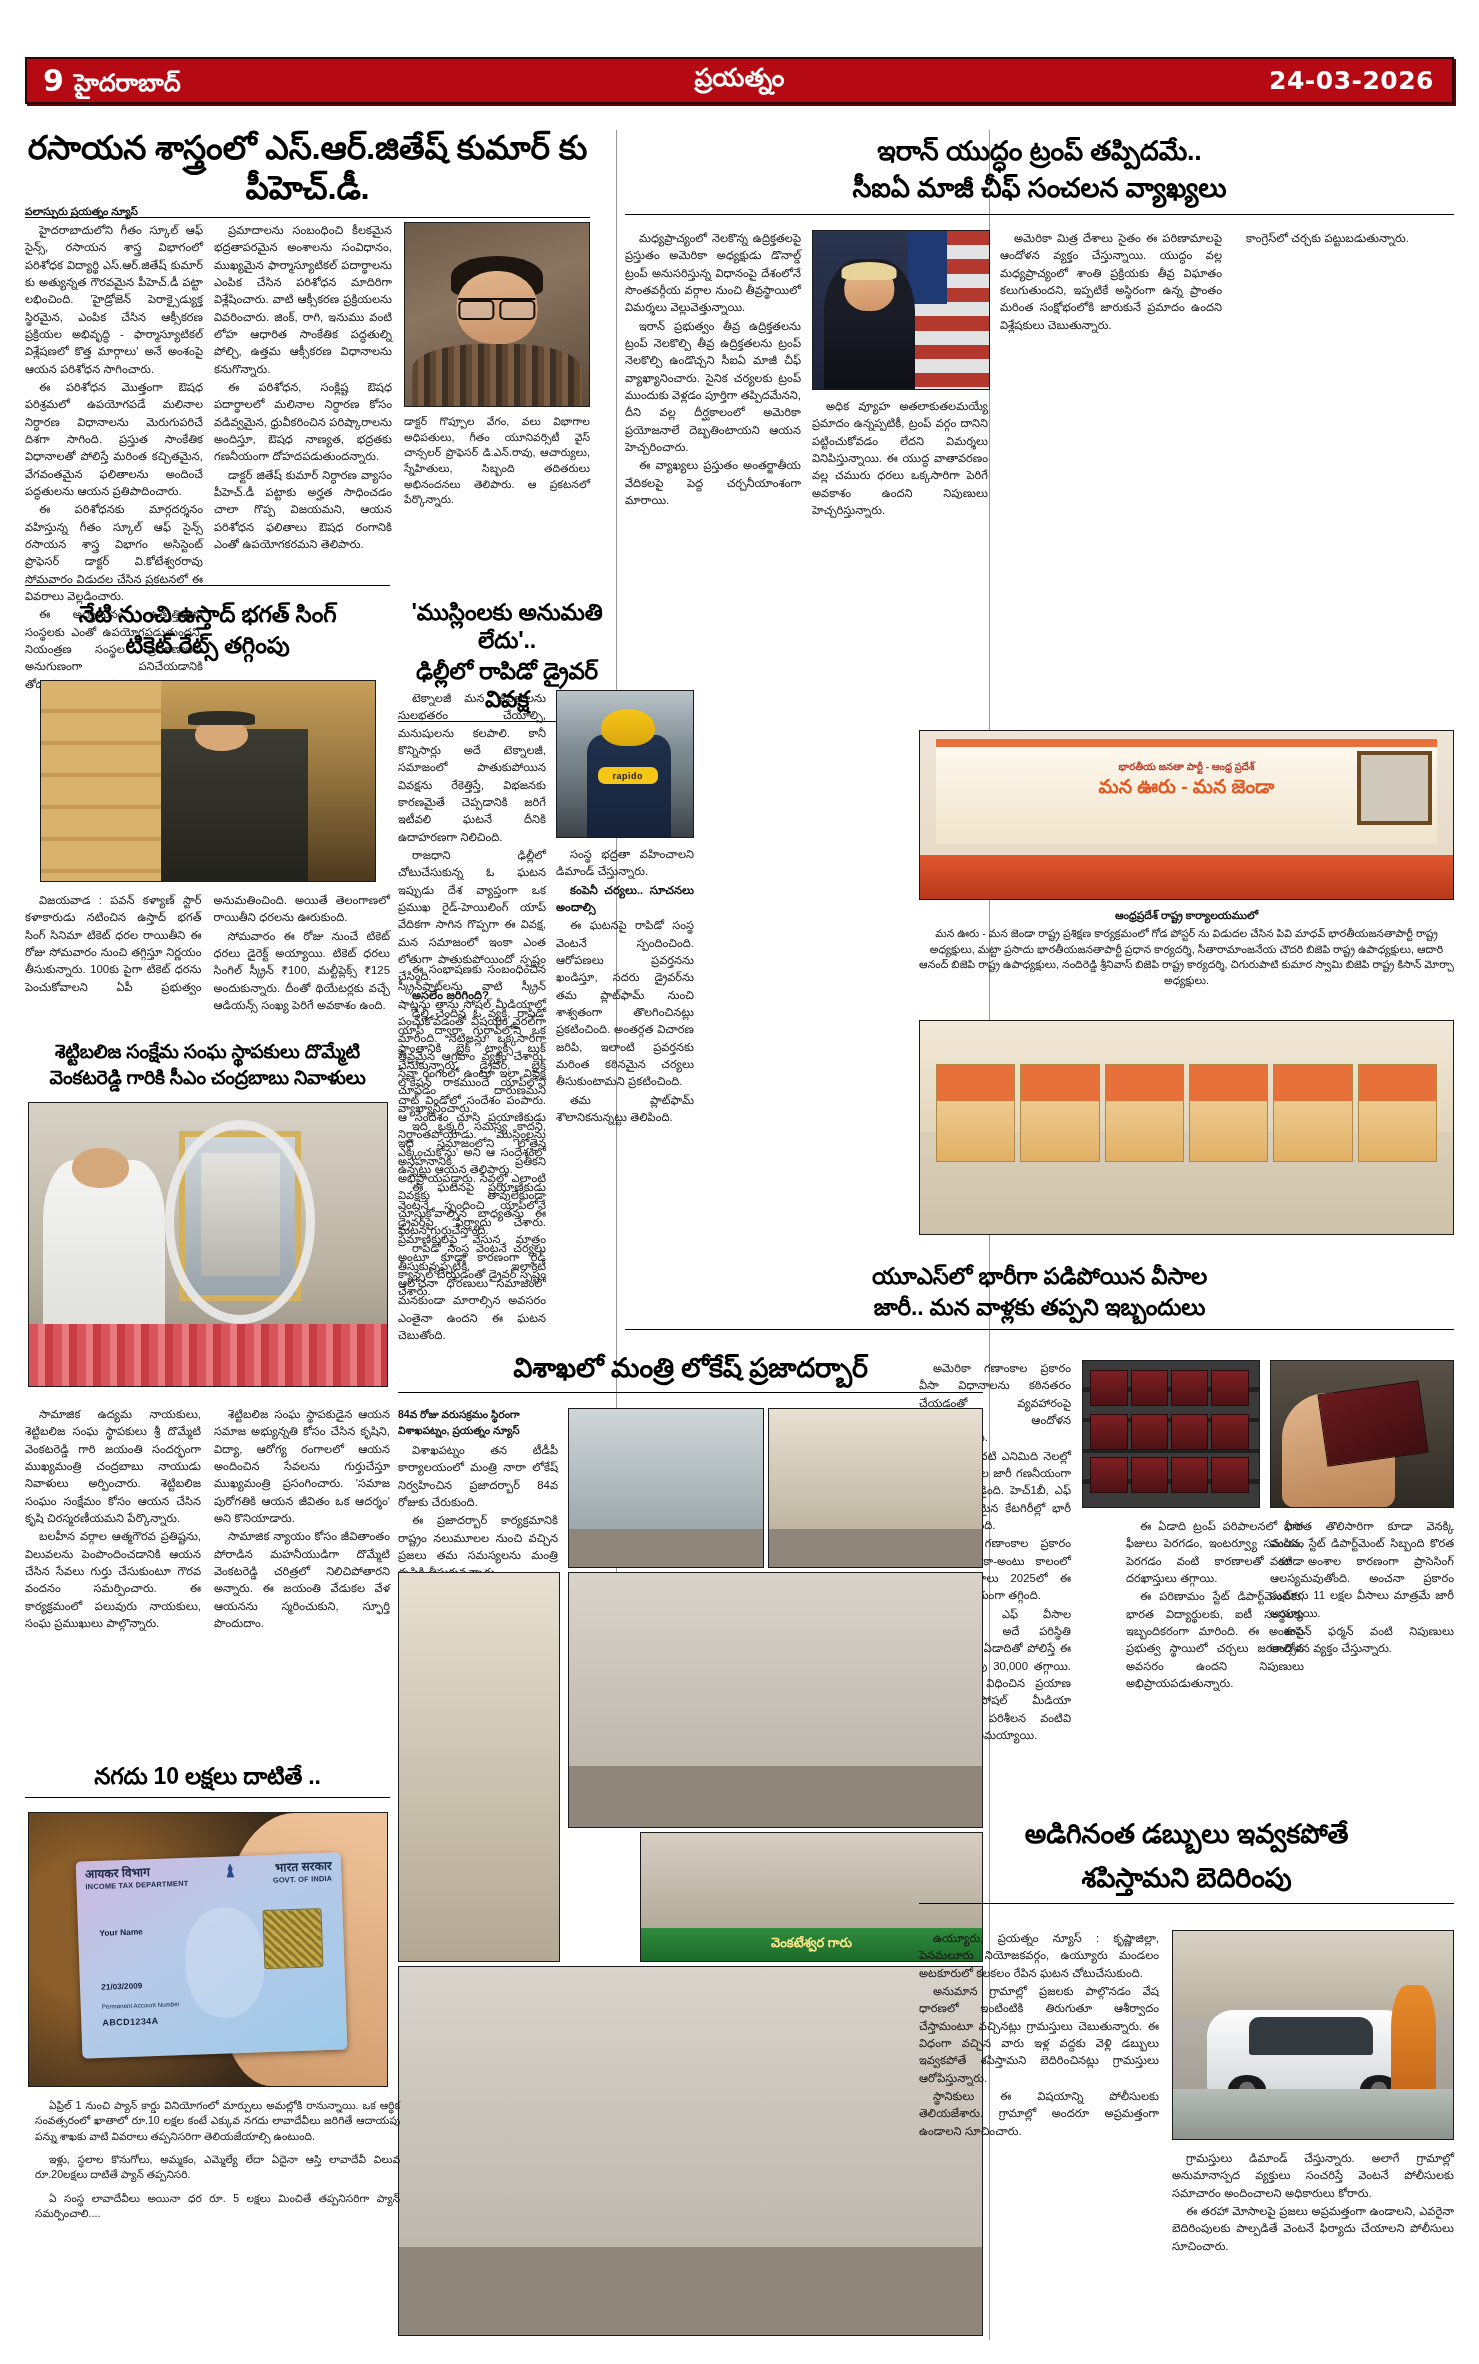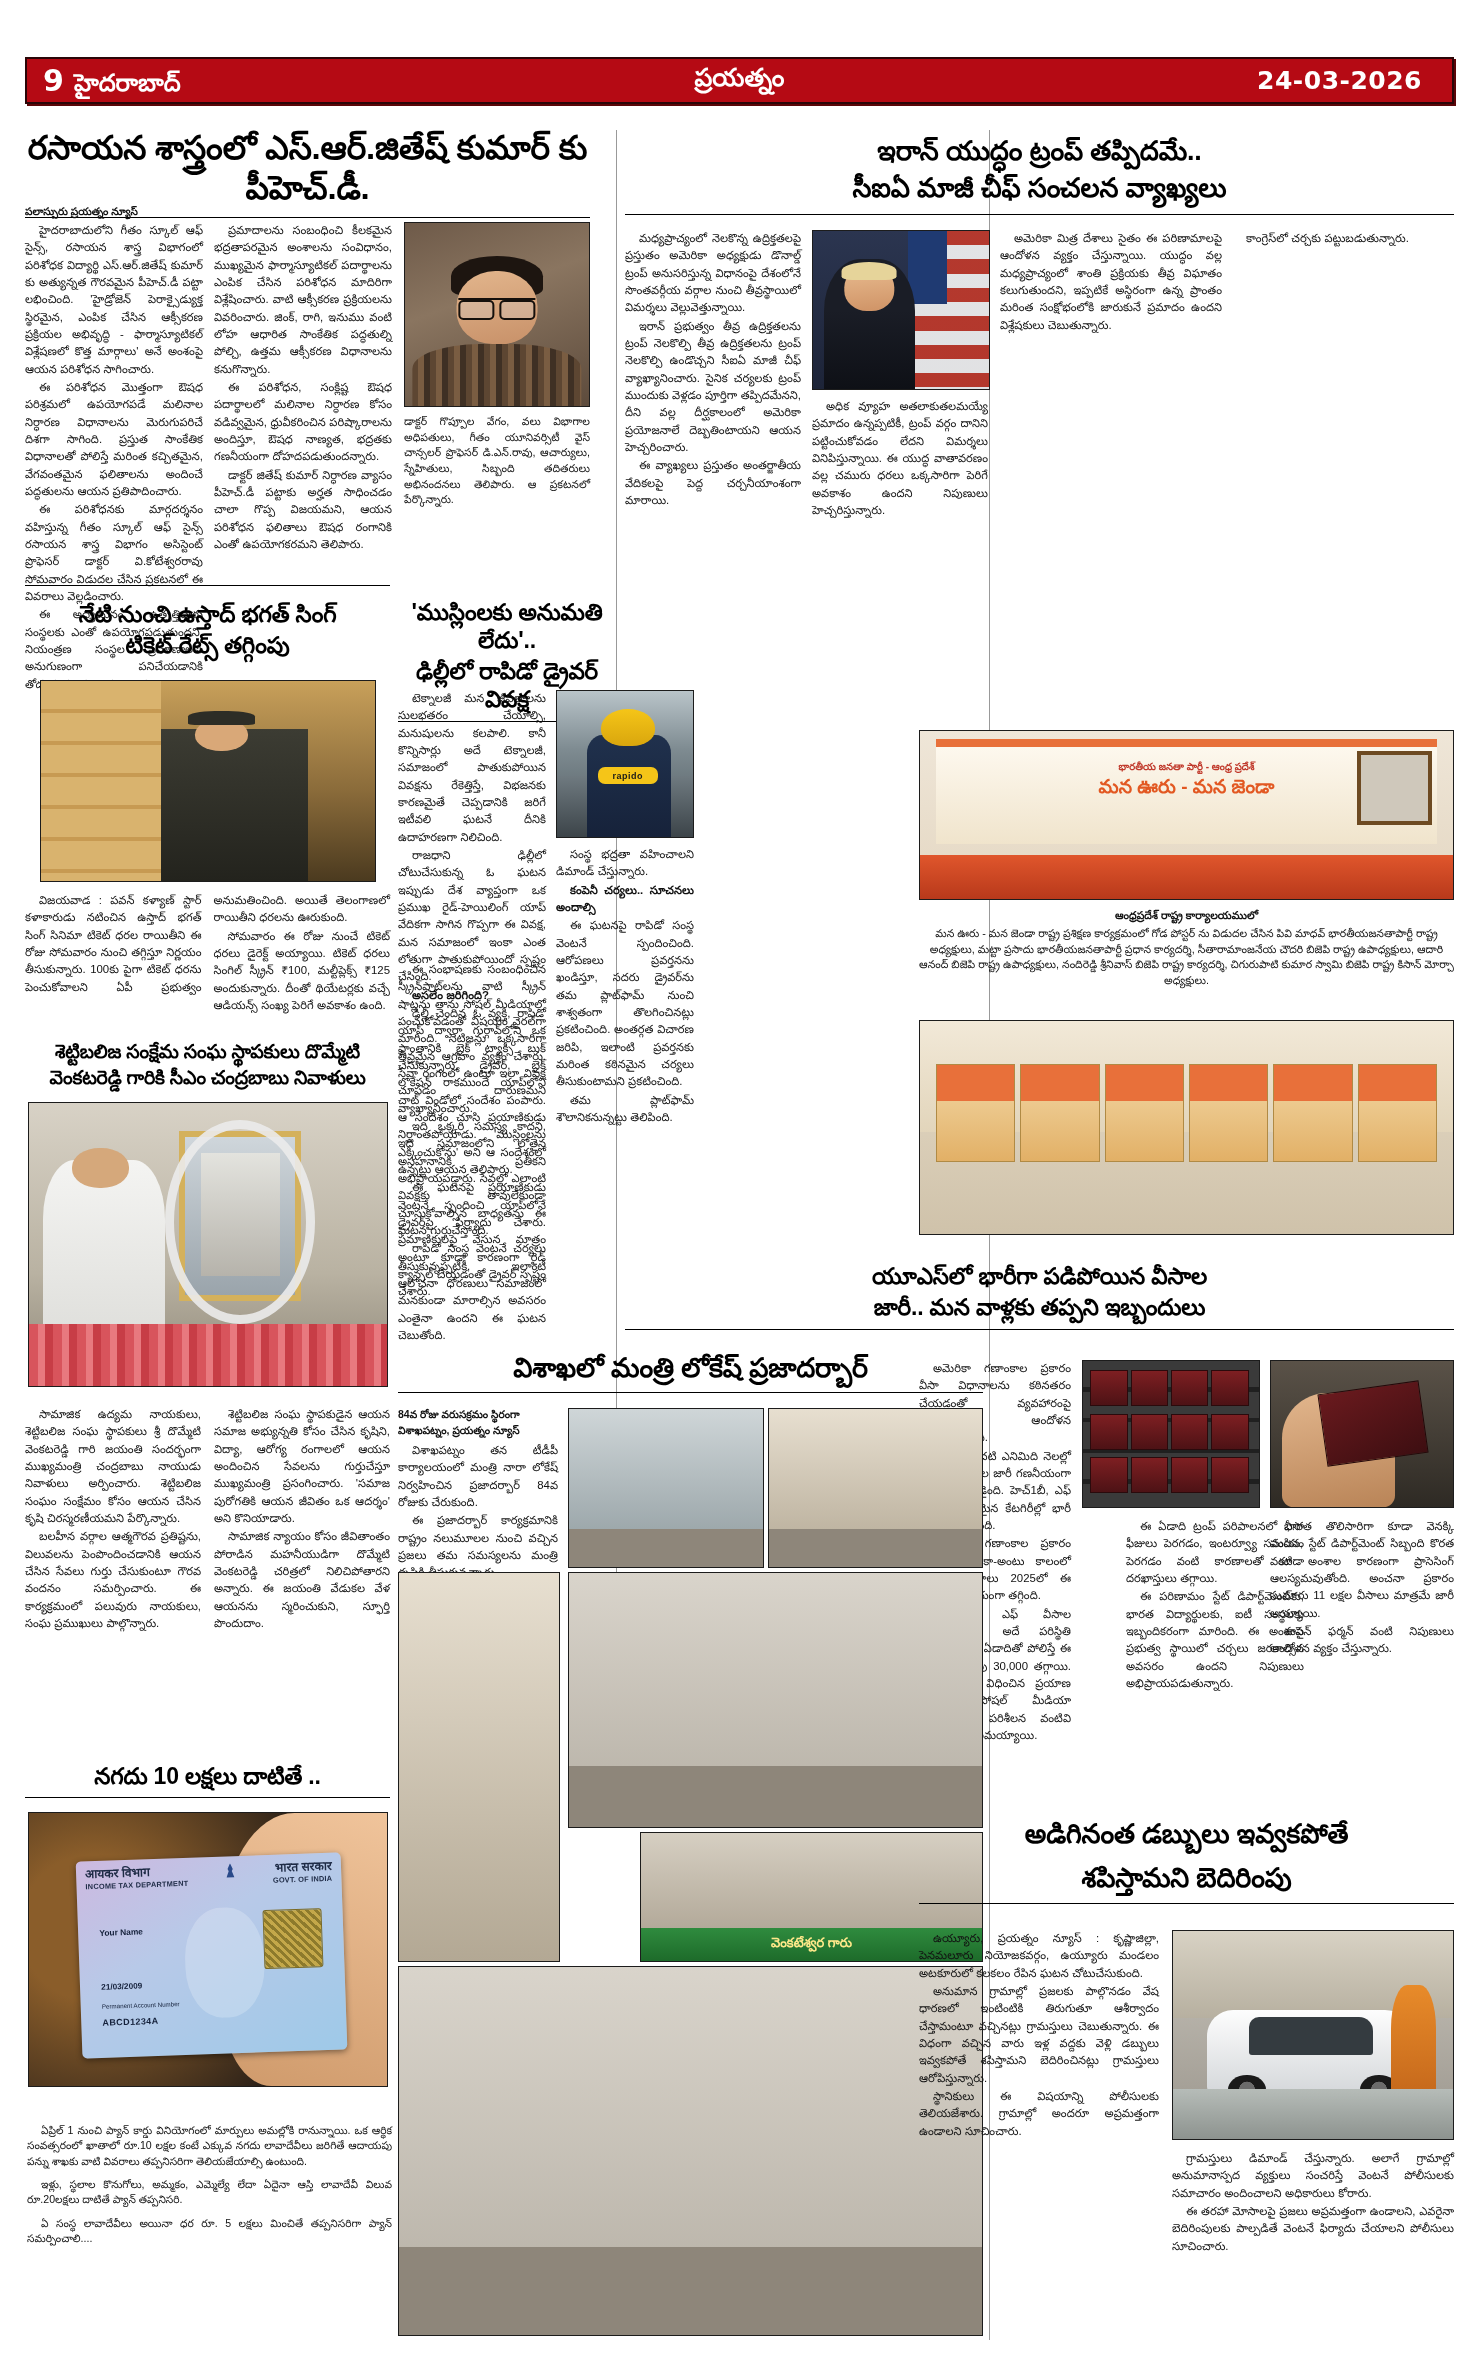--- a/index.html
+++ b/index.html
@@ -28,21 +28,21 @@
     box-shadow: 2px 2px 0 #5a0508;
   }
   .mh-left { display: flex; align-items: baseline; gap: 10px; padding-left: 16px; color: #fff; }
   .mh-pageno { font-size: 30px; font-weight: bold; font-family: "DejaVu Sans", sans-serif; line-height: 1; }
   .mh-city { font-size: 24px; font-weight: bold; line-height: 1; }
   .mh-brand {
     position: absolute; left: 0; right: 0; margin: 0 auto;
     text-align: center; color: #fff; font-size: 25px; font-weight: bold;
   }
   .mh-date {
-    margin-left: auto; padding-right: 30px; color: #fff;
+    margin-left: auto; padding-right: 18px; color: #fff;
     font-size: 25px; font-weight: bold; font-family: "DejaVu Sans", sans-serif;
     letter-spacing: 0.5px;
   }
 
   
   .colA { position: absolute; left: 25px;  width: 365px; }
 
   
   .hl {
     font-weight: bold;
@@ -743,19 +743,19 @@
       </div>
       <div class="pan-ghost"></div>
       <div class="pan-chip"></div>
       <div class="pan-name">Your Name</div>
       <div class="pan-dob">21/03/2009</div>
       <div class="pan-plbl">Permanent Account Number</div>
       <div class="pan-pan">ABCD1234A</div>
     </div>
   </div>
 
-  <div class="small-note" style="position:absolute; left:27px; top:2098px; width:365px;margin-top:25px;">
+  <div class="small-note" style="position:absolute; left:35px; top:2098px; width:365px;">
     <p style="text-indent:14px; margin-bottom:8px;">ఏప్రిల్ 1 నుంచి ప్యాన్ కార్డు వినియోగంలో మార్పులు అమల్లోకి రానున్నాయి. ఒక ఆర్థిక సంవత్సరంలో ఖాతాలో రూ.10 లక్షల కంటే ఎక్కువ నగదు లావాదేవీలు జరిగితే ఆదాయపు పన్ను శాఖకు వాటి వివరాలు తప్పనిసరిగా తెలియజేయాల్సి ఉంటుంది.</p>
     <p style="text-indent:14px; margin-bottom:8px;">ఇళ్లు, స్థలాల కొనుగోలు, అమ్మకం, ఎమ్మెల్యే లేదా ఏదైనా ఆస్తి లావాదేవీ విలువ రూ.20లక్షలు దాటితే ప్యాన్ తప్పనిసరి.</p>
     <p style="text-indent:14px;">ఏ సంస్థ లావాదేవీలు అయినా ధర రూ. 5 లక్షలు మించితే తప్పనిసరిగా ప్యాన్ సమర్పించాలి....</p>
   </div>
 
 </div>
 
 </body></html>

